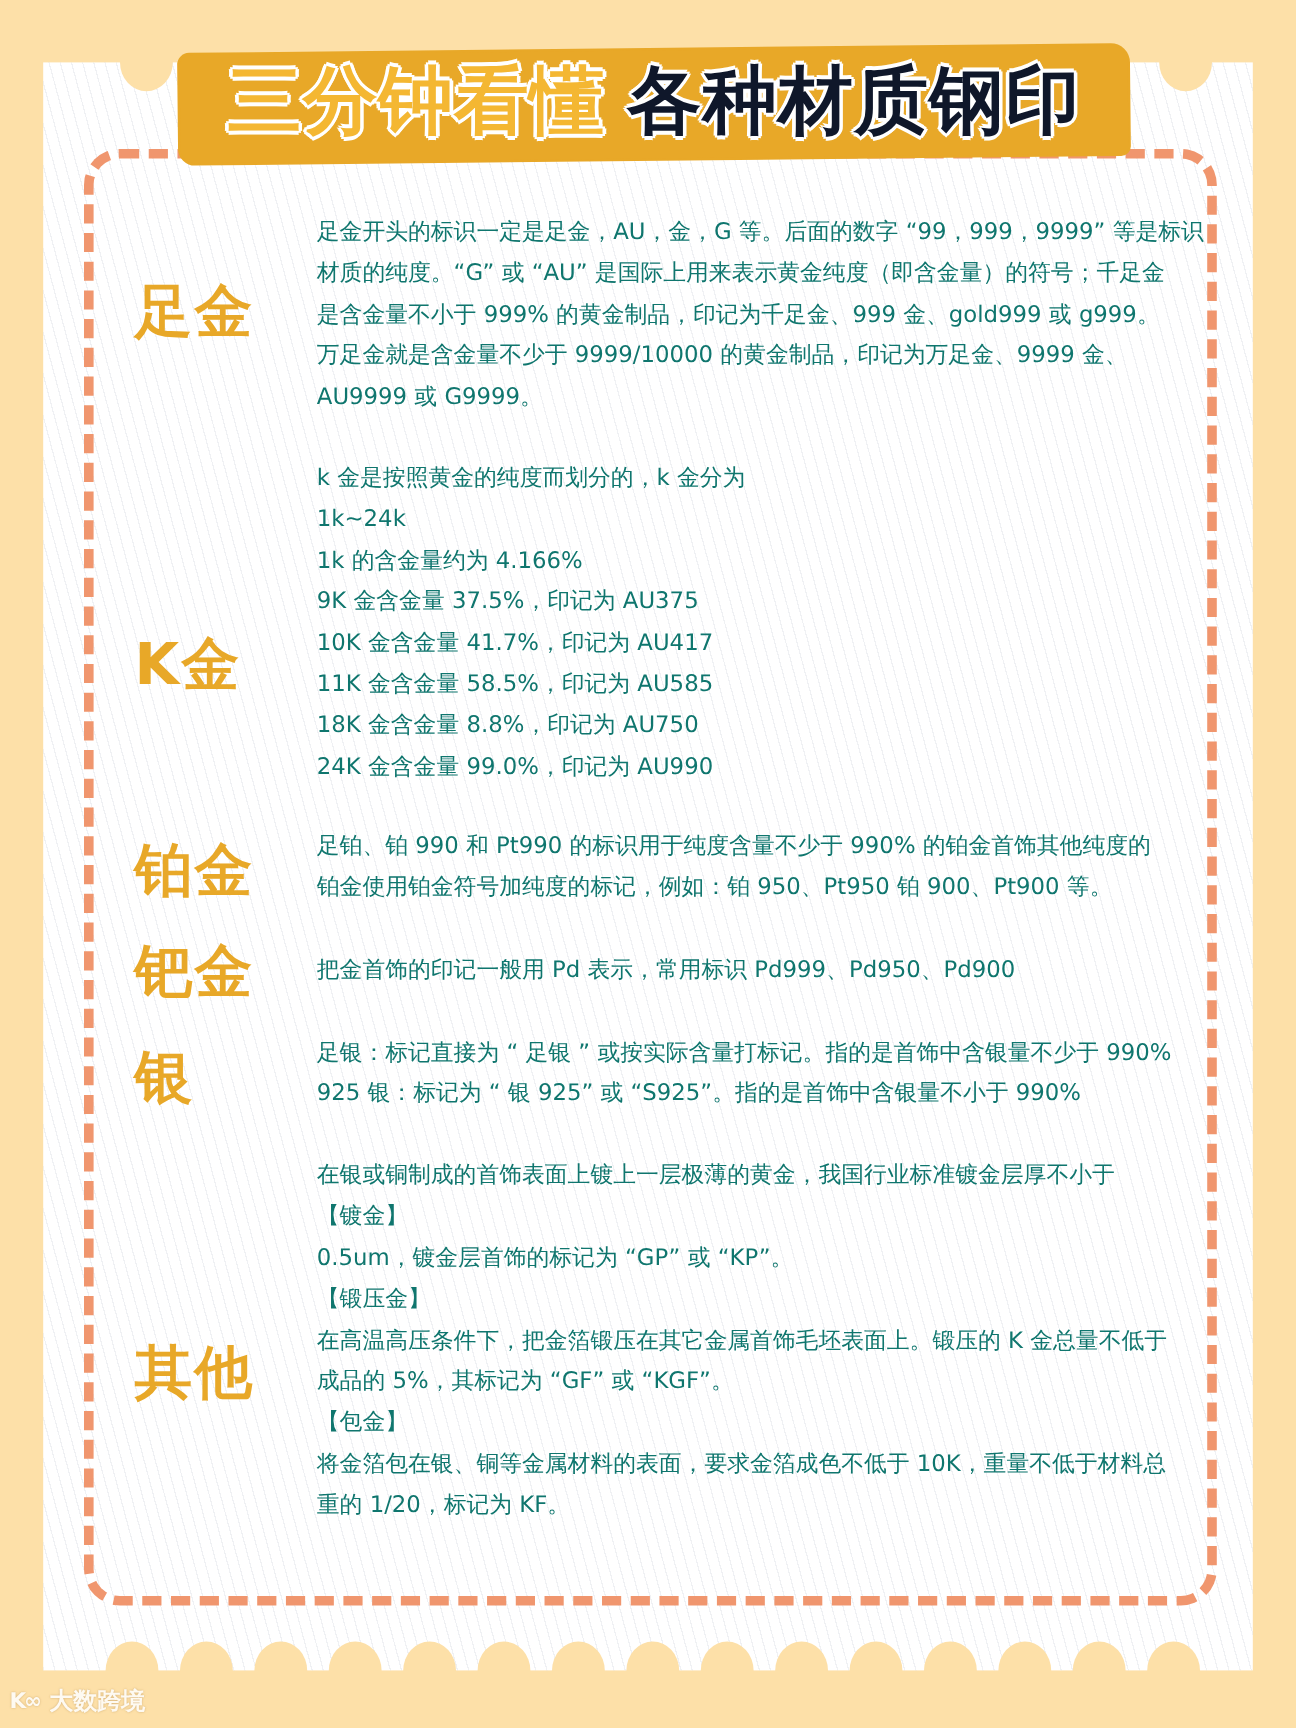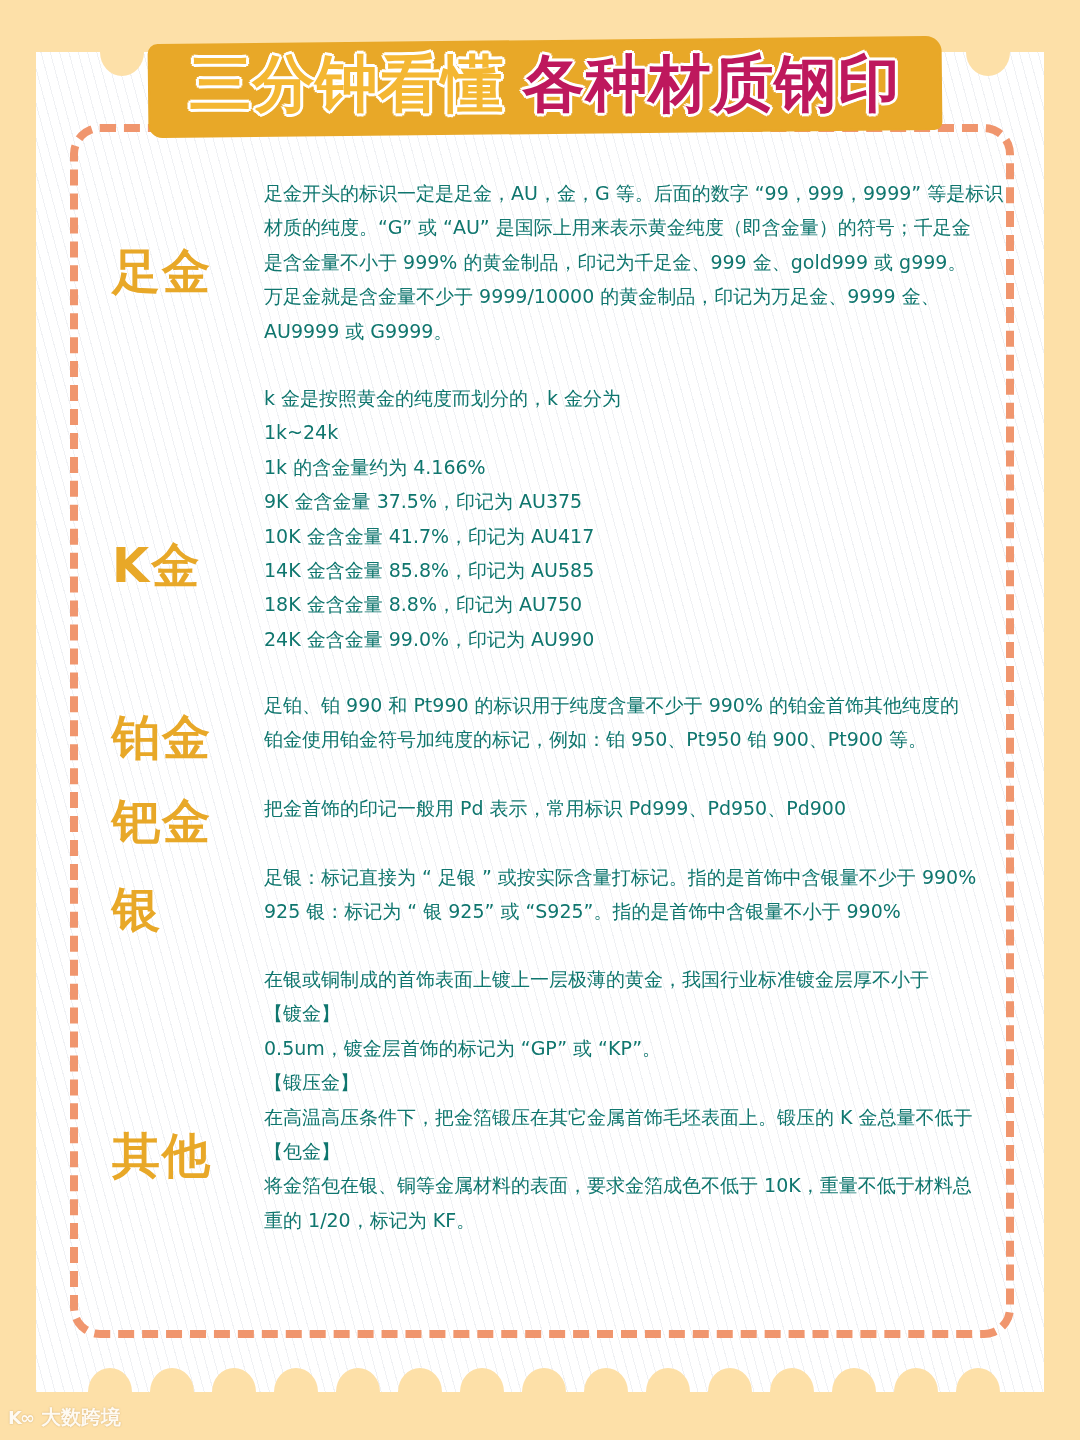--- a/index.html
+++ b/index.html
@@ -41,28 +41,27 @@
       display: flex; align-items: center; justify-content: center; gap: 18px;
       font-family: "DejaVu Sans", sans-serif; font-weight: bold;
       font-size: 62px; letter-spacing: 1px;
     }
     .title .t1 {
       color: #f4b732;
       -webkit-text-stroke: 0px;
       text-shadow: 3px 0 0 #fff, -3px 0 0 #fff, 0 3px 0 #fff, 0 -3px 0 #fff, 2px 2px 0 #fff, -2px -2px 0 #fff, 2px -2px 0 #fff, -2px 2px 0 #fff;
     }
     .title .t2 {
-      color: #be185d;
+      color: #0f172a;
       text-shadow: 3px 0 0 #fff, -3px 0 0 #fff, 0 3px 0 #fff, 0 -3px 0 #fff, 2px 2px 0 #fff, -2px -2px 0 #fff, 2px -2px 0 #fff, -2px 2px 0 #fff;
     }
     .section-label {
       position: absolute; left: 112px; width: 140px;
       color: #e8a828; font-weight: bold; font-size: 48px; letter-spacing: 2px;
       font-family: "DejaVu Sans", sans-serif;
-      margin-top: 12px;
     }
     .text-block { position: absolute; left: 264px; width: 720px; color: #0f766e; font-size: 19px; }
     .text-block .line { height: 34.4px; line-height: 34.4px; white-space: nowrap; }
     .watermark {
       position: absolute; left: 8px; top: 1404px; color: #fff; opacity: 0.85;
       font-size: 20px; font-weight: bold; display: flex; align-items: center; gap: 8px;
       text-shadow: 0 0 2px #c9a36a;
     }
     .wm-logo { font-size: 18px; letter-spacing: -2px; }
   </style>
@@ -111,21 +110,21 @@
   <div class="line">AU9999 或 G9999。</div>
 </div>
 
 <div class="section-label" style="top:522px">K金</div>
 <div class="text-block" style="top:381px">
   <div class="line">k 金是按照黄金的纯度而划分的，k 金分为</div>
   <div class="line">1k~24k</div>
   <div class="line">1k 的含金量约为 4.166%</div>
   <div class="line">9K 金含金量 37.5%，印记为 AU375</div>
   <div class="line">10K 金含金量 41.7%，印记为 AU417</div>
-  <div class="line">14K 金含金量 85.8%，印记为 AU585</div>
+  <div class="line">11K 金含金量 58.5%，印记为 AU585</div>
   <div class="line">18K 金含金量 8.8%，印记为 AU750</div>
   <div class="line">24K 金含金量 99.0%，印记为 AU990</div>
 </div>
 
 <div class="section-label" style="top:694px">铂金</div>
 <div class="text-block" style="top:688px">
   <div class="line">足铂、铂 990 和 Pt990 的标识用于纯度含量不少于 990% 的铂金首饰其他纯度的</div>
   <div class="line">铂金使用铂金符号加纯度的标记，例如：铂 950、Pt950 铂 900、Pt900 等。</div>
 </div>
 
@@ -140,20 +139,21 @@
   <div class="line">925 银：标记为 “ 银 925” 或 “S925”。指的是首饰中含银量不小于 990%</div>
 </div>
 
 <div class="section-label" style="top:1112px">其他</div>
 <div class="text-block" style="top:962px">
   <div class="line">在银或铜制成的首饰表面上镀上一层极薄的黄金，我国行业标准镀金层厚不小于</div>
   <div class="line">【镀金】</div>
   <div class="line">0.5um，镀金层首饰的标记为 “GP” 或 “KP”。</div>
   <div class="line">【锻压金】</div>
   <div class="line">在高温高压条件下，把金箔锻压在其它金属首饰毛坯表面上。锻压的 K 金总量不低于</div>
+  <div class="line">成品的 5%，其标记为 “GF” 或 “KGF”。</div>
   <div class="line">【包金】</div>
   <div class="line">将金箔包在银、铜等金属材料的表面，要求金箔成色不低于 10K，重量不低于材料总</div>
   <div class="line">重的 1/20，标记为 KF。</div>
 </div>
 
 <div class="watermark">
   <span class="wm-logo">K∞</span>
   <span>大数跨境</span>
 </div>
 

